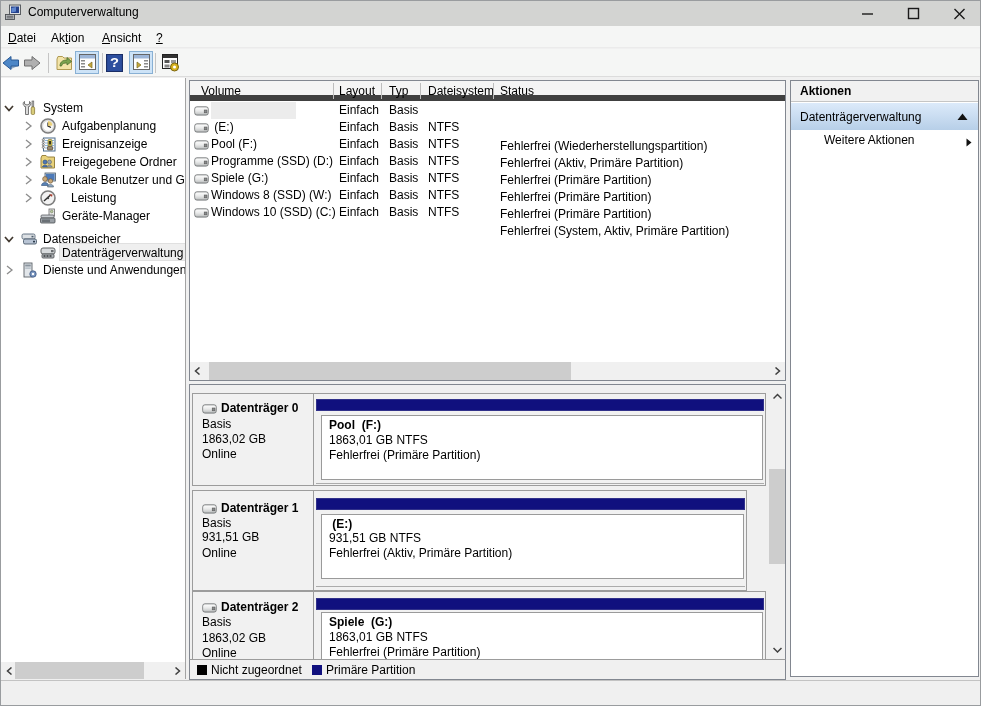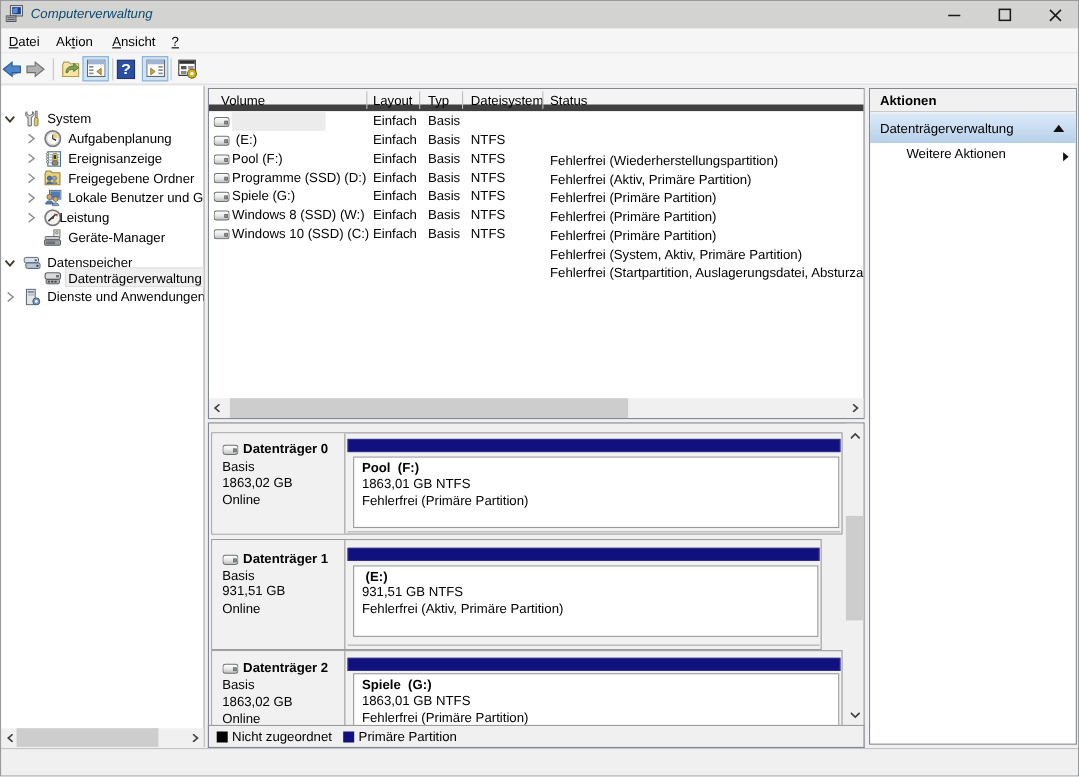--- a/index.html
+++ b/index.html
@@ -2,21 +2,21 @@
 <html><head>
 <meta charset="utf-8">
 <style>
 * { margin:0; padding:0; box-sizing:border-box; }
 html,body { width:981px; height:706px; }
 body { position:relative; font-family:"Liberation Sans",sans-serif; font-size:12px; background:#f0f0f0; overflow:hidden; color:#000; }
 .abs { position:absolute; }
 
 #winborder { position:absolute; inset:0; border:1px solid #999c9f; pointer-events:none; z-index:50; }
 #titlebar { position:absolute; left:1px; top:1px; right:1px; height:25px; background:#d3d4d2; }
-#titlebar .ttl { position:absolute; left:27px; top:4px; color:#0c4a6e; font-size:12px;font-style:italic; }
+#titlebar .ttl { position:absolute; left:27px; top:4px; color:#000000; font-size:12px; }
 
 #menubar { position:absolute; left:1px; top:26px; right:1px; height:22px; background:#f5f6f5; border-bottom:1px solid #ebebeb; }
 #menubar span { position:absolute; top:5px; }
 #menubar u { text-decoration:underline; }
 
 #toolbar { position:absolute; left:1px; top:49px; right:1px; height:28px; background:#f5f6f5; border-bottom:1px solid #dcdcdc; }
 .tsep { position:absolute; top:4px; width:1px; height:20px; background:#c5c5c5; }
 .tbtn-hl { position:absolute; background:#cde3f7; border:1px solid #88b0d4; }
 
 #tree { position:absolute; left:1px; top:78px; width:185px; height:601px; background:#fff; border-right:1px solid #a3a3a3; overflow:hidden; }
@@ -231,21 +231,21 @@
     <div class="trow" style="left:0;top:111px;width:185px">
       <svg class="chev" style="left:22px">
         <path d="M3 1 L8 5 L3 9" fill="none" stroke="#8c8c8c" stroke-width="1.3"></path>
       </svg>
       <svg class="ticon" style="left:39px" viewBox="0 0 16 16">
         <circle cx="8" cy="8" r="7" fill="#f2f2f2" stroke="#7e7e7e" stroke-width="1.6"></circle>
         <path d="M4 11 L10.5 5" stroke="#2c2c2c" stroke-width="1.4"></path>
         <path d="M9 4 L12 7 L12.5 4.5 Z" fill="#b04030"></path>
         <circle cx="8" cy="8" r="1.2" fill="#444"></circle>
       </svg>
-      <span class="lbl" style="left:53px">Leistung</span>
+      <span class="lbl" style="left:70px">Leistung</span>
     </div>
     <div class="trow" style="left:0;top:129px;width:185px">
       <svg class="ticon" style="left:39px" viewBox="0 0 16 16">
         <rect x="9" y="1" width="5.5" height="7" fill="#e8e8e8" stroke="#6a6a6a" stroke-width="0.8"></rect>
         <circle cx="11.7" cy="3.5" r="1.3" fill="#b8c8a0" stroke="#5a6a40" stroke-width="0.5"></circle>
         <rect x="1" y="7" width="13" height="3" rx="1" fill="#c8ccd0" stroke="#5a5e62" stroke-width="0.8"></rect>
         <rect x="0.5" y="10" width="14.5" height="5" rx="1" fill="#9aa0a6" stroke="#4a4e52" stroke-width="0.8"></rect>
         <rect x="2" y="11.5" width="8" height="2.5" fill="#6a7076"></rect>
       </svg>
       <span class="lbl" style="left:61px">Geräte-Manager</span>
@@ -372,21 +372,20 @@
       <span class="c5">Fehlerfrei (System, Aktiv, Primäre Partition)</span>
     </div>
     <div class="lrow" style="top:123px">
       <svg class="licon" width="15" height="11" viewBox="0 0 16 12">
         <use href="#hdd"></use>
       </svg>
       <span class="c1">Windows 10 (SSD) (C:)</span>
       <span class="c2">Einfach</span>
       <span class="c3">Basis</span>
       <span class="c4">NTFS</span>
-      <span class="c5">Fehlerfrei (Startpartition, Auslagerungsdatei, Absturza</span>
     </div>
     <div class="sbtrack" style="left:0;top:281px;width:595px;height:18px">
       <svg class="abs" style="left:4px;top:5px" width="8" height="8" viewBox="0 0 8 8">
         <path d="M5.5 0.5 L1.5 4 L5.5 7.5" fill="none" stroke="#3f3f3f" stroke-width="1.5"></path>
       </svg>
       <div class="sbthumb" style="left:19px;top:0;width:362px;height:18px"></div>
       <svg class="abs" style="left:583px;top:5px" width="8" height="8" viewBox="0 0 8 8">
         <path d="M2.5 0.5 L6.5 4 L2.5 7.5" fill="none" stroke="#3f3f3f" stroke-width="1.5"></path>
       </svg>
     </div>

